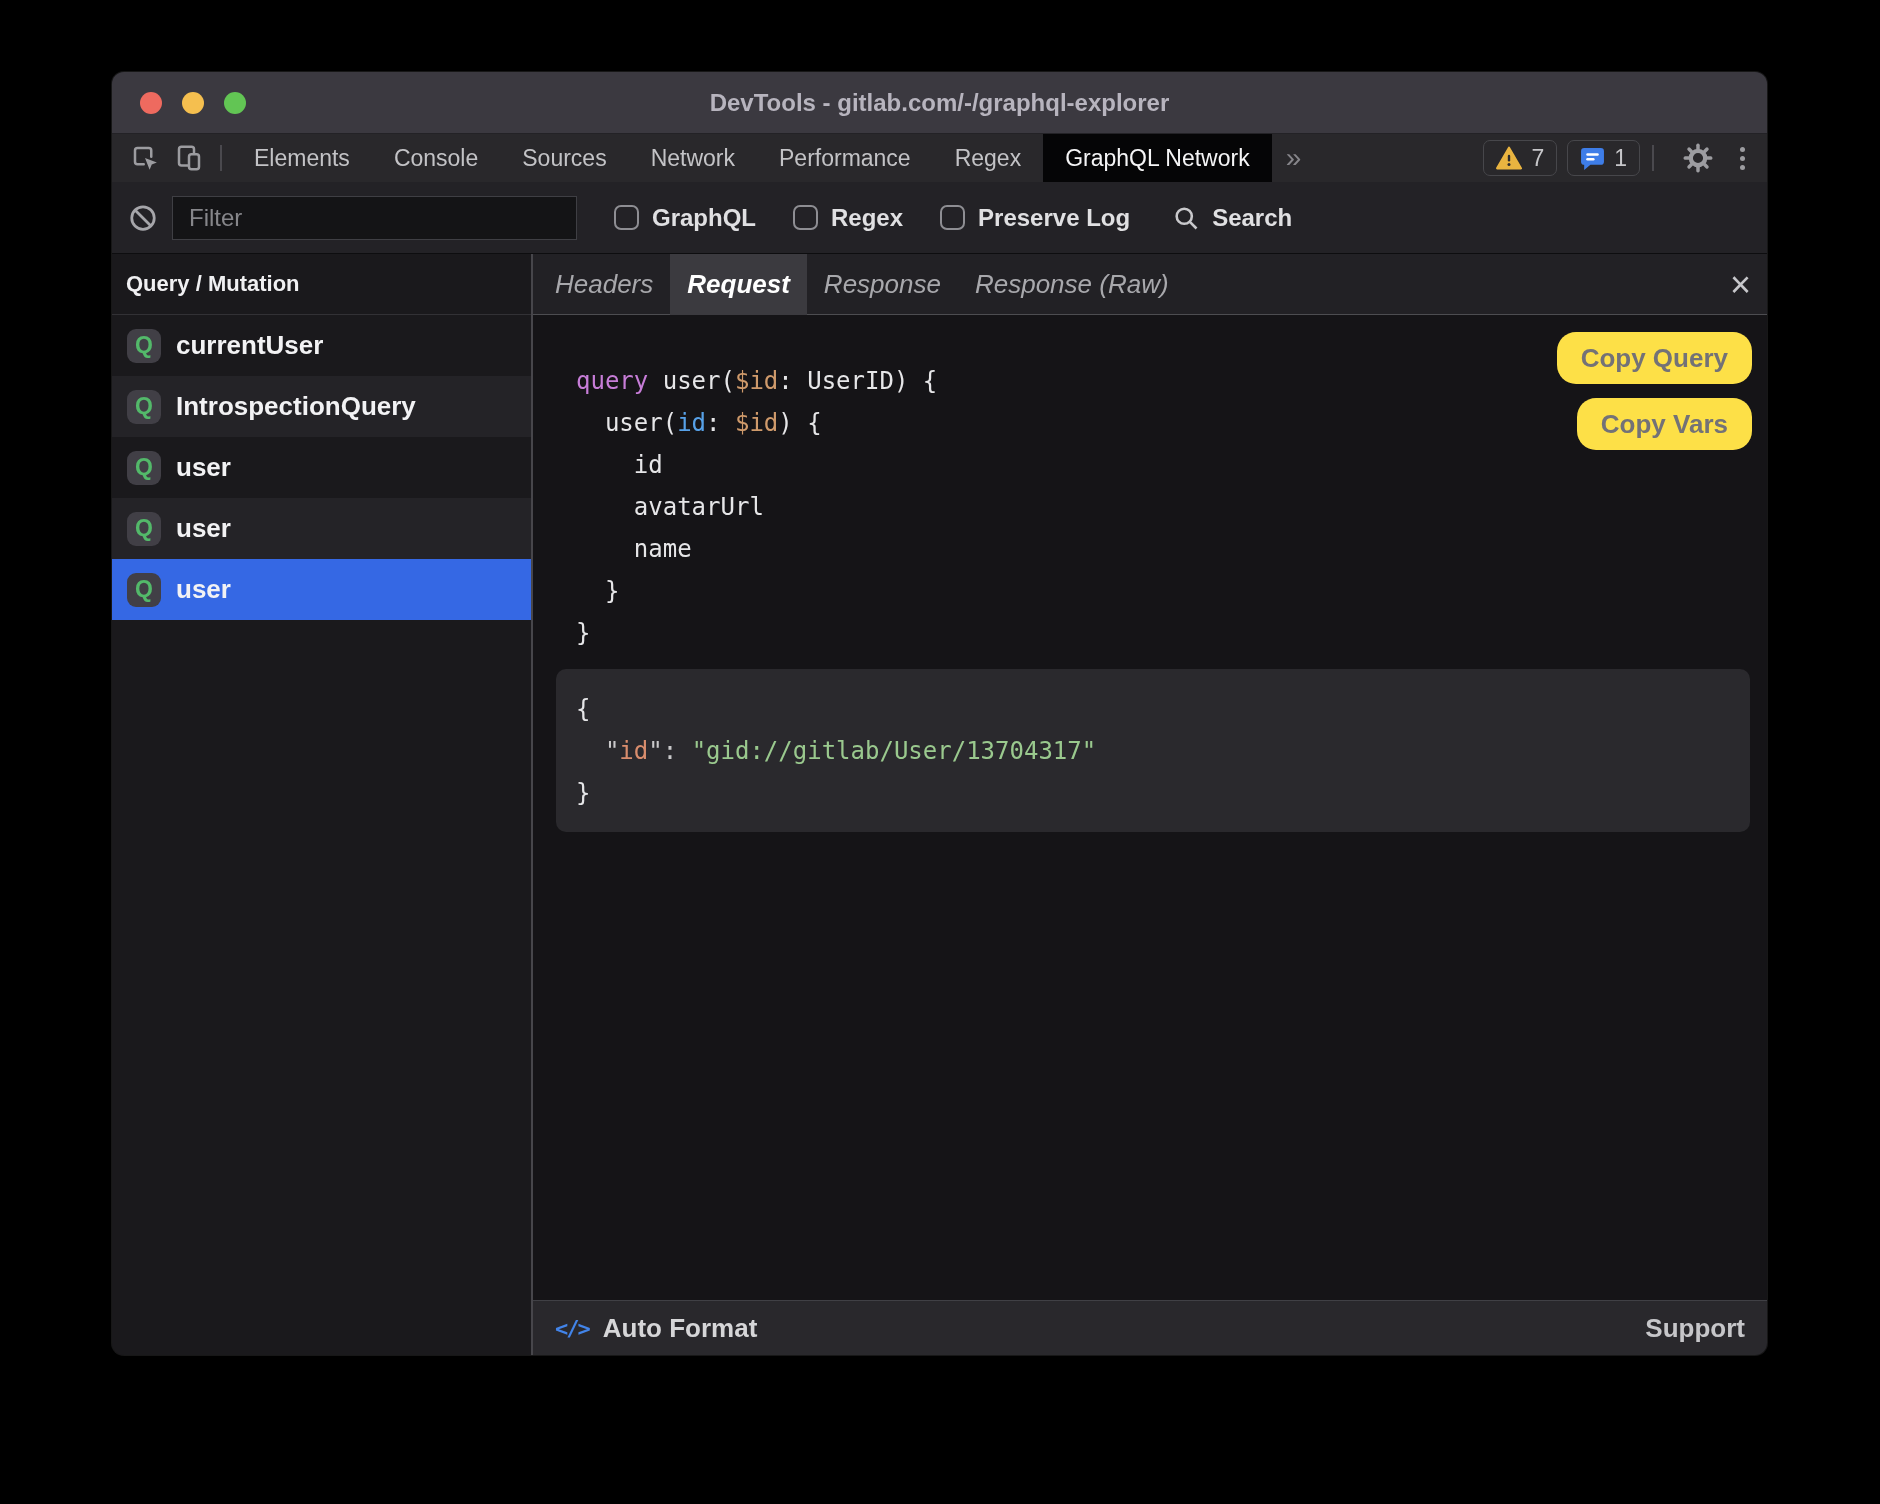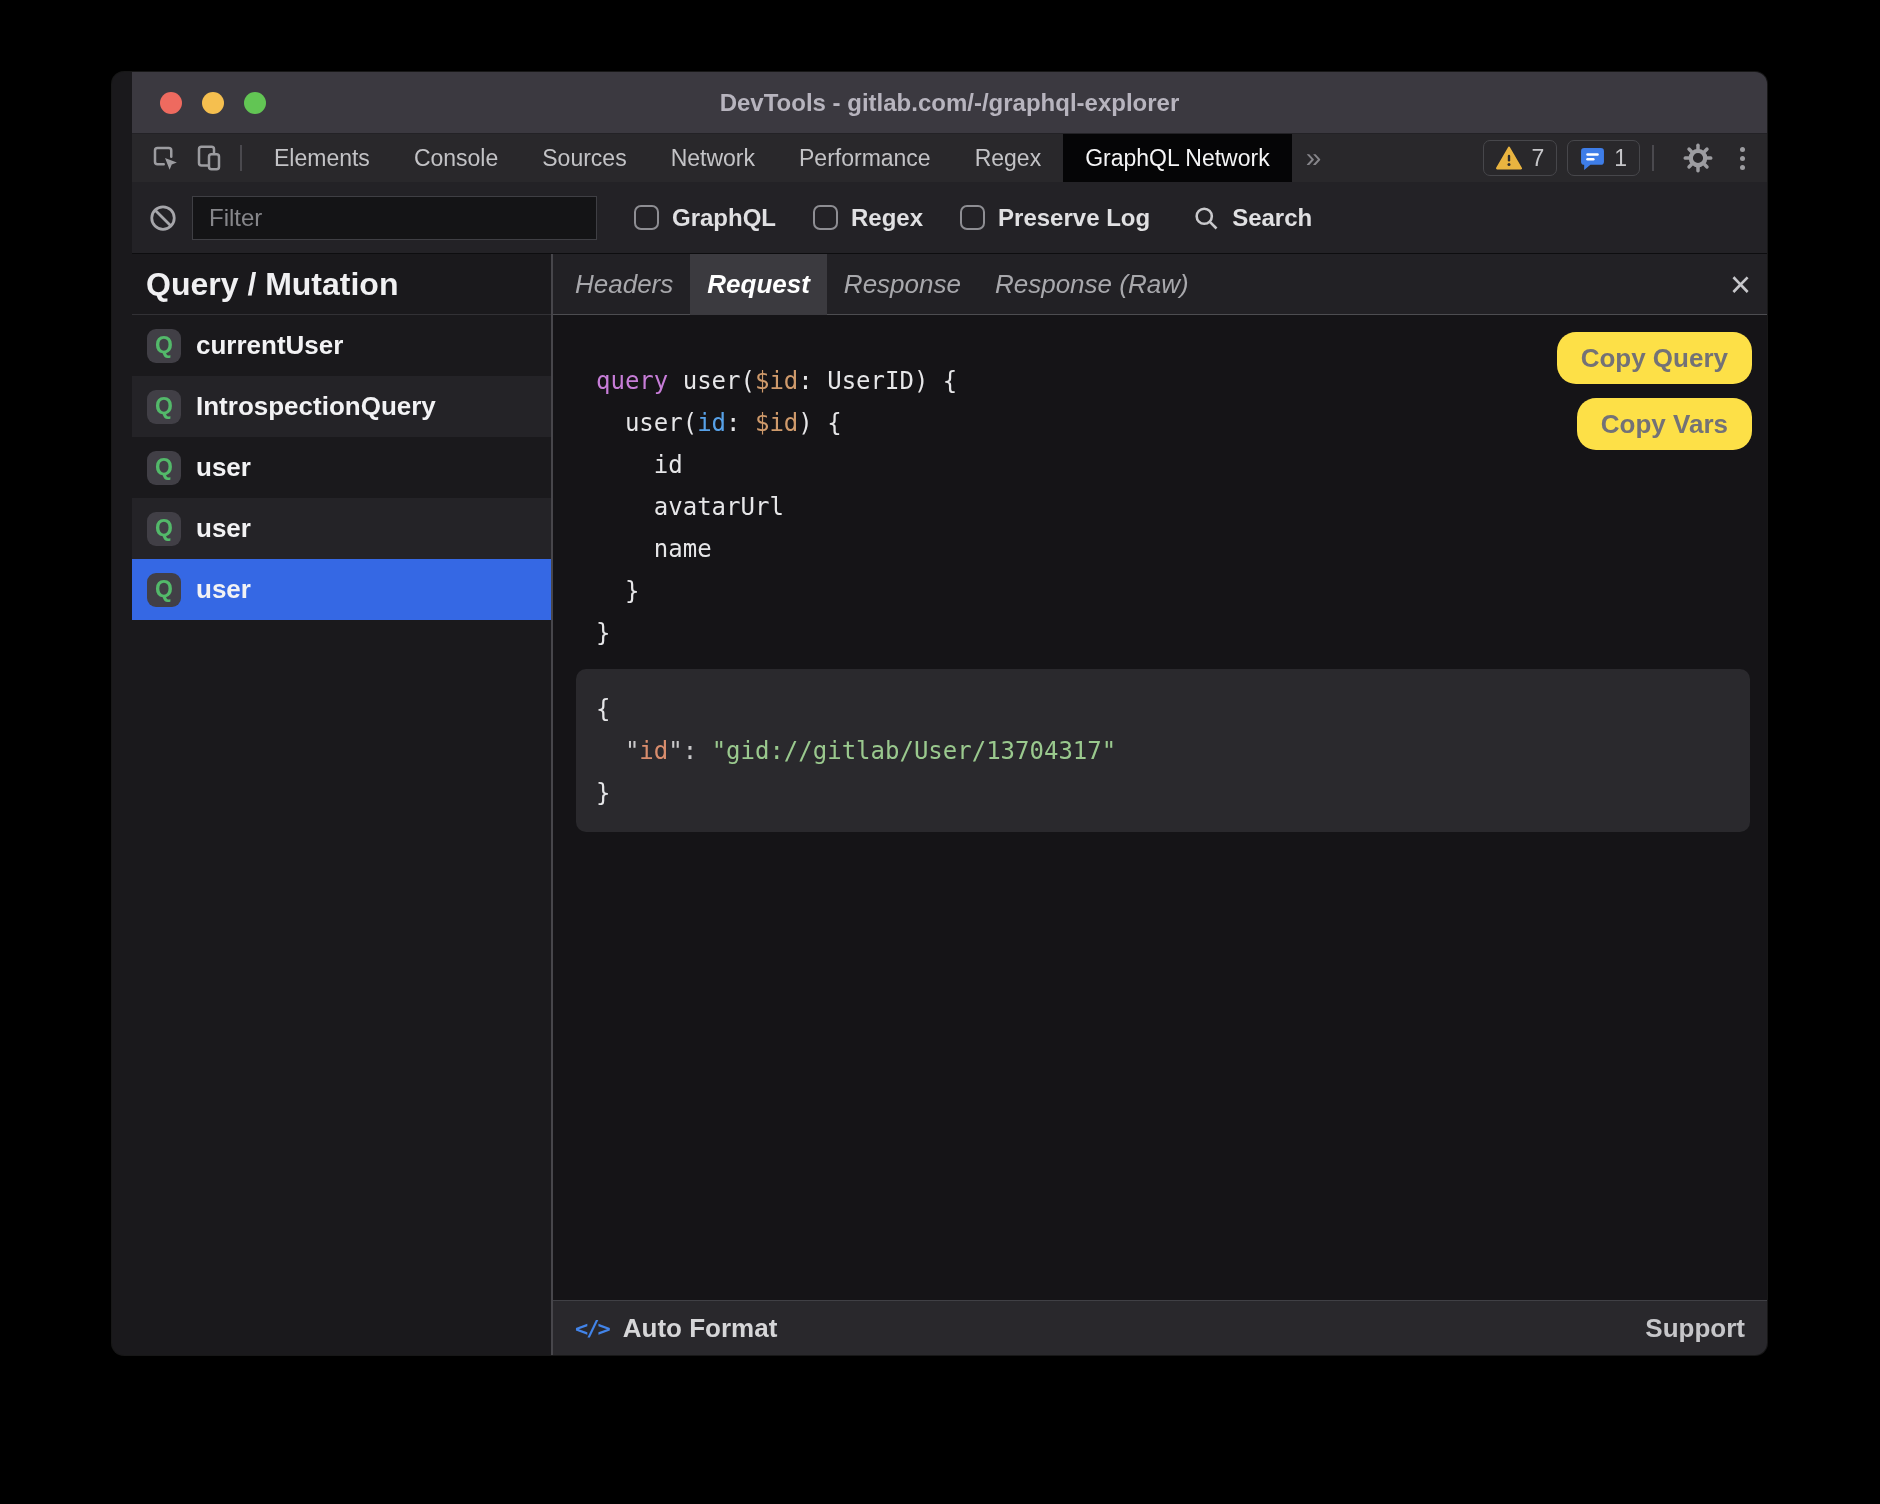--- a/index.html
+++ b/index.html
@@ -3,21 +3,21 @@
 <meta charset="utf-8">
 <style>
   * { margin:0; padding:0; box-sizing:border-box; }
   html,body { width:1880px; height:1504px; background:#000; overflow:hidden;
               font-family:"Liberation Sans", sans-serif; }
 
   .window{
     position:absolute; left:112px; top:72px; width:1655px; height:1283px;
     background:#1a191c; border-radius:12px; overflow:hidden;
     box-shadow:0 0 0 1px rgba(255,255,255,0.09), 0 18px 50px rgba(0,0,0,0.7);
-    display:flex; flex-direction:column;padding-left:20px;
+    display:flex; flex-direction:column;
   }
 
   
   .titlebar{ height:62px; flex:0 0 62px; background:#3b3940; position:relative;
              display:flex; align-items:center; border-bottom:1px solid #232226; }
   .traffic{ display:flex; gap:20px; padding-left:28px; }
   .light{ width:22px; height:22px; border-radius:50%; display:block; }
   .light.red{ background:#ee6a5f; }
   .light.yellow{ background:#f5bf4f; }
   .light.green{ background:#62c554; }
@@ -50,21 +50,21 @@
   .cbgroup{ display:flex; align-items:center; gap:13px; margin-left:37px; }
   .cbox{ width:25px; height:25px; border:2px solid #8e8e93; border-radius:7px; background:transparent; }
   .cblabel{ color:#e0e0e2; font-size:24px; font-weight:bold; white-space:nowrap; }
   .searchgroup{ display:flex; align-items:center; gap:12px; margin-left:42px; }
 
   
   .main{ flex:1; display:flex; min-height:0; }
   .sidebar{ width:421px; flex:0 0 421px; background:#1a191c; border-right:2px solid #47464b;
             display:flex; flex-direction:column; }
   .sidebar-header{ height:61px; flex:0 0 61px; display:flex; align-items:center; padding-left:14px;
-                   color:#f0f0f2; font-size:32px; font-weight:bold; border-bottom:1px solid #323135; }
+                   color:#f0f0f2; font-size:22px; font-weight:bold; border-bottom:1px solid #323135; }
   .srow{ height:61px; flex:0 0 61px; display:flex; align-items:center; gap:15px; padding-left:15px;
          background:#1a191c; }
   .srow.alt{ background:#242327; }
   .srow.selected{ background:#3568e4; }
   .qbadge{ width:34px; height:34px; border-radius:9px; background:#413f46; color:#53b96a;
            font-size:23px; font-weight:bold; display:flex; align-items:center; justify-content:center; }
   .srow .rowlabel{ color:#f2f2f4; font-size:26px; font-weight:bold; }
 
   
   .detail{ flex:1; display:flex; flex-direction:column; min-width:0; background:#151417; }

